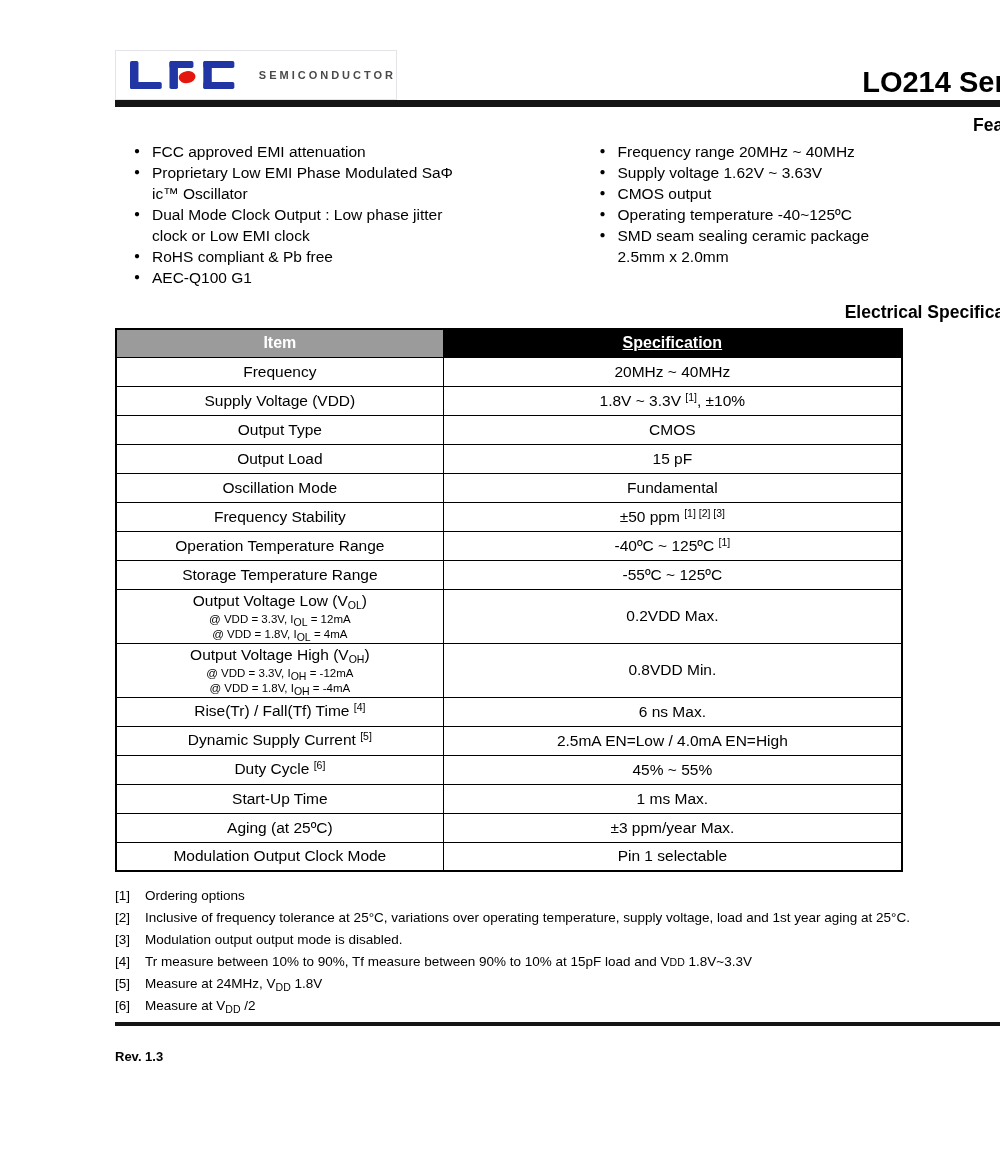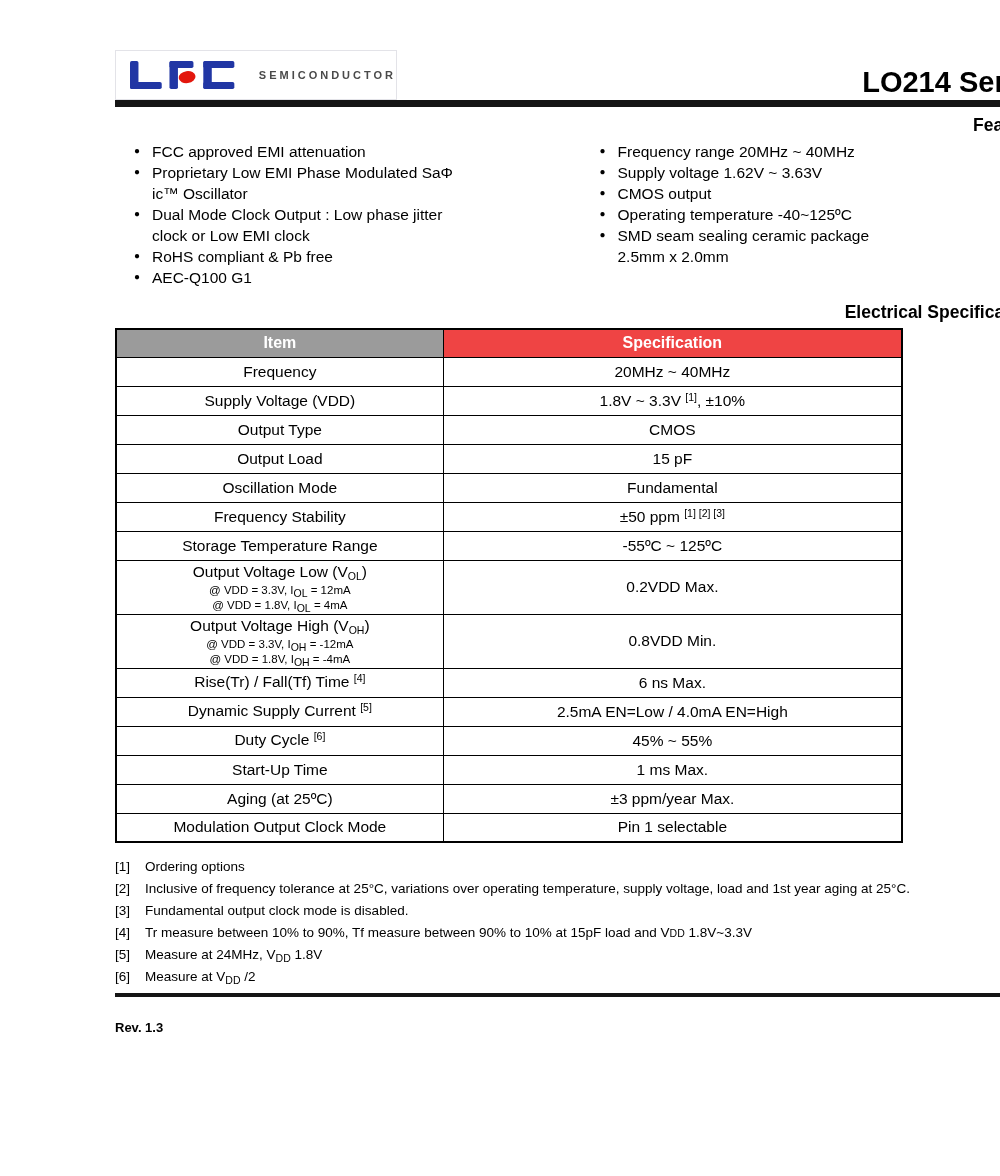--- a/index.html
+++ b/index.html
@@ -105,21 +105,21 @@
 
     <div class="section-heading elec-heading">Electrical Specifications</div>
     <table class="spec-table">
       <colgroup>
           <col class="col-item">
           <col class="col-spec">
         </colgroup>
       <thead>
           <tr id="spec-thead-row">
             <th style="background: rgb(155, 155, 155);">Item</th>
-            <th style="background: #ef4444;">Specification</th>
+            <th style="background: #000000; text-decoration: underline;">Specification</th>
           </tr>
         </thead>
       <tbody id="spec-tbody">
           <tr>
             <td>
               <div class="cell-mainline"><span>Frequency</span></div>
             </td>
             <td><span>20MHz ~ 40MHz</span></td>
           </tr>
           <tr>
@@ -144,20 +144,26 @@
             <td>
               <div class="cell-mainline"><span>Oscillation Mode</span></div>
             </td>
             <td><span>Fundamental</span></td>
           </tr>
           <tr>
             <td>
               <div class="cell-mainline"><span>Frequency Stability</span></div>
             </td>
             <td><span>±50 ppm </span><span class="seg-sup">[1] [2] [3]</span></td>
+          </tr>
+          <tr>
+            <td>
+              <div class="cell-mainline"><span>Operation Temperature Range</span></div>
+            </td>
+            <td><span>-40ºC ~ 125ºC </span><span class="seg-sup">[1]</span></td>
           </tr>
           <tr>
             <td>
               <div class="cell-mainline"><span>Storage Temperature Range</span></div>
             </td>
             <td><span>-55ºC ~ 125ºC</span></td>
           </tr>
           <tr>
             <td>
               <div class="cell-mainline"><span>Output Voltage Low (V</span><span class="seg-sub">OL</span><span>)</span></div>
@@ -217,21 +223,21 @@
         <div class="footnote">
           <span class="fn-marker">[1]</span>
           <span class="fn-text"><span>Ordering options</span></span>
         </div>
         <div class="footnote">
           <span class="fn-marker">[2]</span>
           <span class="fn-text"><span>Inclusive of frequency tolerance at 25°C, variations over operating temperature, supply voltage, load and 1st year aging at 25°C.</span></span>
         </div>
         <div class="footnote">
           <span class="fn-marker">[3]</span>
-          <span class="fn-text"><span>Fundamental output clock mode is disabled.</span></span>
+          <span class="fn-text"><span>Modulation output output mode is disabled.</span></span>
         </div>
         <div class="footnote">
           <span class="fn-marker">[4]</span>
           <span class="fn-text"><span>Tr measure between 10% to 90%, Tf measure between 90% to 10% at 15pF load and V</span><span class="seg-small">DD</span><span> 1.8V~3.3V</span></span>
         </div>
         <div class="footnote">
           <span class="fn-marker">[5]</span>
           <span class="fn-text"><span>Measure at 24MHz, V</span><span class="seg-sub">DD</span><span> 1.8V</span></span>
         </div>
         <div class="footnote">

